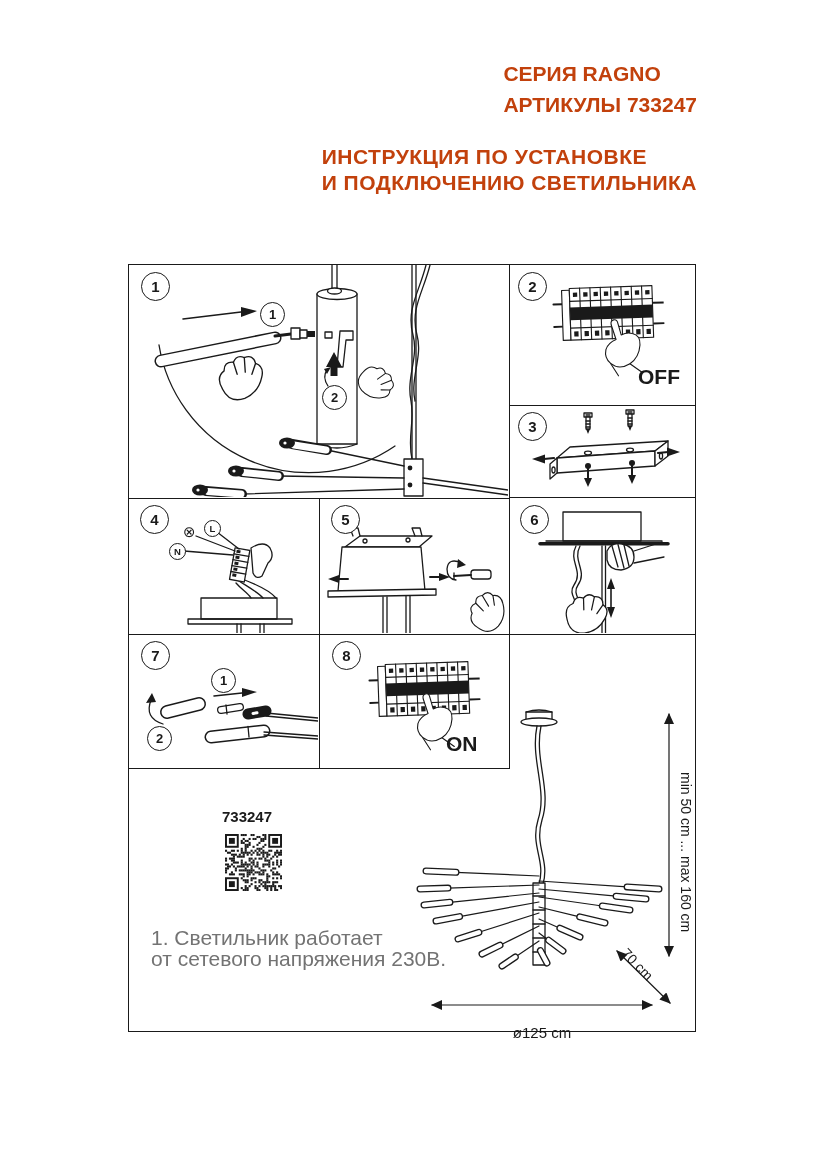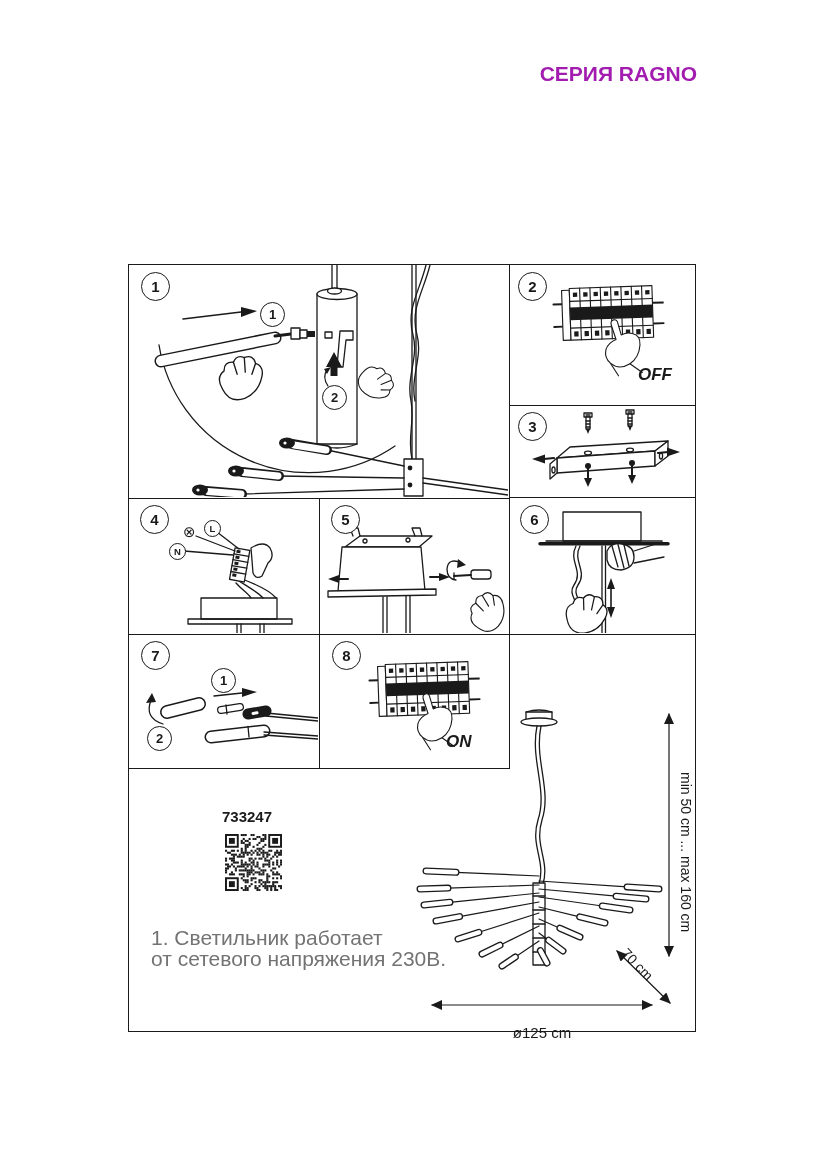--- a/index.html
+++ b/index.html
@@ -1,37 +1,37 @@
 <!DOCTYPE html>
 <html><head>
 <meta charset="utf-8">
 <style>
   html,body{margin:0;padding:0;background:#e8e8e8;}
   .page{position:relative;width:826px;height:1169px;background:#ffffff;overflow:hidden;
         font-family:"Liberation Sans",sans-serif;color:#1a1a1a;}
-  .hdr{position:absolute;right:129px;text-align:left;font-weight:bold;color:#a21caf;}
+  .hdr{position:absolute;right:129px;text-align:left;font-weight:bold;color:#c2410c;}
   .hdr-series{top:58px;font-size:21px;line-height:31px;}
   .hdr-instr{top:144px;font-size:21px;line-height:25.5px;letter-spacing:0.5px;}
   .figure{position:absolute;left:128px;top:264px;width:566px;height:766px;border:1.6px solid #1a1a1a;}
   .pn{position:absolute;box-sizing:border-box;background:#fff;}
   .br{border-right:1.4px solid #1a1a1a;}
   .bb{border-bottom:1.4px solid #1a1a1a;}
   .pn svg.art{position:absolute;left:0;top:0;}
   svg.art path,svg.art rect,svg.art ellipse,svg.art circle,svg.art polygon,svg.art line{
     stroke:#1a1a1a;fill:none;stroke-width:1.3;stroke-linecap:round;stroke-linejoin:round;}
   .fb{fill:#1a1a1a !important;stroke:none !important;}
   .fw{fill:#ffffff !important;}
   .s2{stroke-width:2.2 !important;}
   .circ{position:absolute;border:1.5px solid #1a1a1a;border-radius:50%;background:#fff;
         display:flex;align-items:center;justify-content:center;font-weight:bold;color:#1a1a1a;z-index:5;}
   .c27{width:27px;height:27px;font-size:15px;}
   .c23{width:23px;height:23px;font-size:13px;}
   .c15{width:15px;height:15px;font-size:9.5px;border-width:1.2px;}
   .lbl{position:absolute;color:#1a1a1a;white-space:nowrap;z-index:5;}
-  .sw{font-size:17px;font-weight:600;font-style:italic;}
+  .sw{font-size:21px;font-weight:600;}
   .earth{font-family:"DejaVu Sans",sans-serif;font-size:15px;line-height:14px;}
   .article-num{font-size:15px;font-weight:bold;width:64px;text-align:left;}
   .notes{position:absolute;font-size:21px;line-height:20.5px;color:#737373;}
   .dim{stroke-width:1.2 !important;}
   .dim-h{font-size:14px;transform:rotate(90deg);transform-origin:0 0;}
   .dim-d{font-size:14px;transform:rotate(46deg);transform-origin:0 0;}
   .dim-w{font-size:15px;width:88px;text-align:center;}
   .qr{position:absolute;z-index:4;}
 </style>
 </head>
@@ -64,20 +64,25 @@
       <path d="M3 8 h4 M3 11 h4 M3 14 h4"></path>
       <polygon class="fb" points="3,16 7,16 5,21"></polygon>
     </symbol>
   </defs>
 </svg>
 
 <div class="page">
 
   <div class="hdr hdr-series">
     <div>СЕРИЯ RAGNO</div>
+    <div>АРТИКУЛЫ 733247</div>
+  </div>
+  <div class="hdr hdr-instr">
+    <div>ИНСТРУКЦИЯ ПО УСТАНОВКЕ</div>
+    <div>И ПОДКЛЮЧЕНИЮ СВЕТИЛЬНИКА</div>
   </div>
 
   <div class="figure">
 
     <div class="pn br bb" style="left:0;top:0;width:381px;height:234px;">
       <svg class="art" width="379" height="232" viewBox="0 0 379 232">
         <path d="M203 0 V24 M208 0 V24"></path>
         <path d="M30 80 A152 152 0 0 0 266 181"></path>
         <path style="stroke-width:13" d="M32 96 L146 73"></path>
         <path style="stroke:#fff;stroke-width:10" d="M32 96 L146 73"></path>

